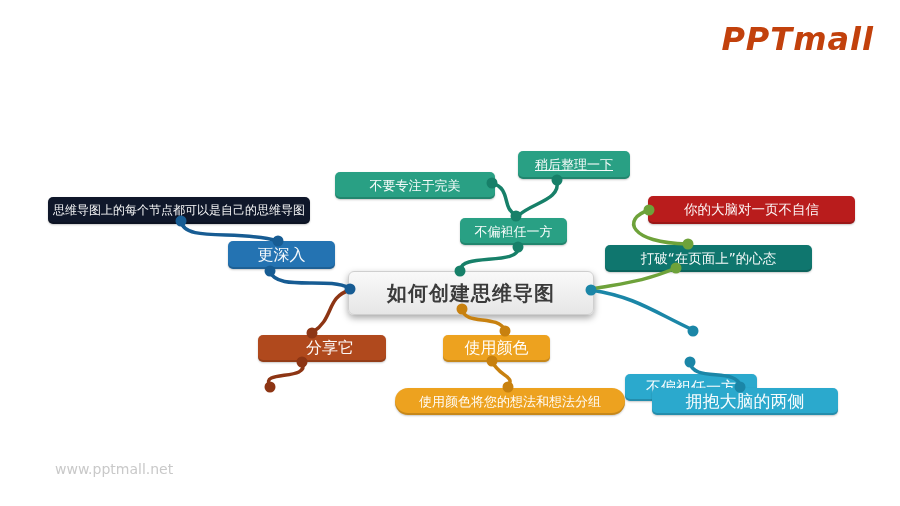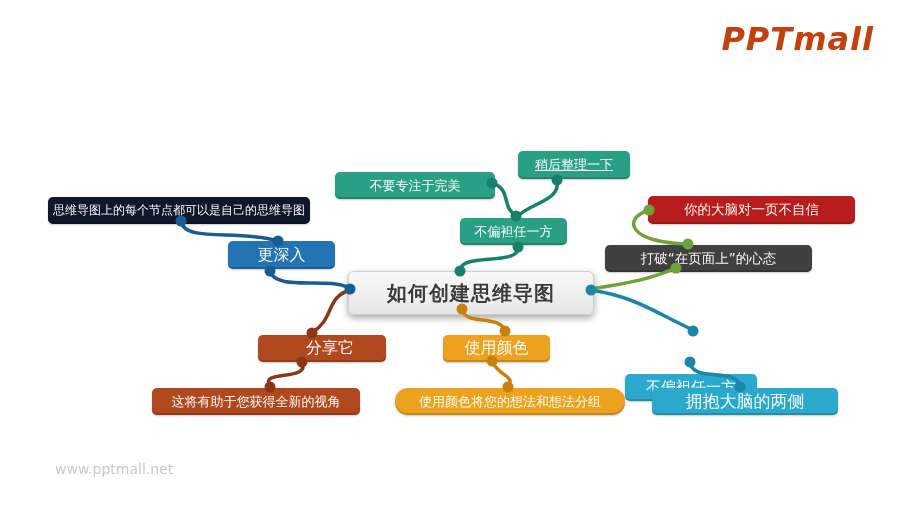--- a/index.html
+++ b/index.html
@@ -43,30 +43,29 @@
   <div class="watermark">www.pptmall.net</div>
 
   <div class="node" style="left: 335px; top: 172px; width: 160px; height: 27px; font-size: 13px; background: rgb(41, 160, 132);">不要专注于完美</div>
   <div class="node" style="left: 518px; top: 151px; width: 112px; height: 28px; font-size: 13px; background: rgb(41, 160, 132); text-decoration: underline;">稍后整理一下</div>
   <div class="node" style="left: 460px; top: 218px; width: 107px; height: 27px; font-size: 13px; background: rgb(41, 160, 132);">不偏袒任一方</div>
 
   <div class="node" style="left: 48px; top: 197px; width: 262px; height: 27px; font-size: 12px; background: #0f172a; text-align: center;">思维导图上的每个节点都可以是自己的思维导图</div>
   <div class="node" style="left: 228px; top: 241px; width: 107px; height: 28px; font-size: 16px; background: rgb(36, 115, 178); text-align: right;">更深入</div>
 
   <div class="node" style="left: 258px; top: 335px; width: 112px; height: 27px; font-size: 16px; background: rgb(176, 73, 29); padding-left: 16px;">分享它</div>
-  <div class="node" style="left: 152px; top: 388px; width: 208px; height: 27px; font-size: 13px; background: rgb(176, 73, 29);">这将有助于您获得全新的视角</div>
 
   <div class="node" style="left: 443px; top: 335px; width: 107px; height: 27px; font-size: 16px; background: rgb(237, 162, 31);">使用颜色</div>
   <div class="node" style="left: 395px; top: 388px; width: 230px; height: 27px; font-size: 13px; background: rgb(237, 162, 31); border-radius: 13px;">使用颜色将您的想法和想法分组</div>
 
   <div class="node" style="left: 625px; top: 335px; width: 132px; height: 27px; font-size: 15px; background: rgb(43, 169, 205); margin-top: 39px;">不偏袒任一方</div>
   <div class="node" style="left: 652px; top: 388px; width: 186px; height: 27px; font-size: 17px; background: rgb(43, 169, 205); font-family: Liberation Serif, serif;">拥抱大脑的两侧</div>
 
   <div class="node" style="left: 648px; top: 196px; width: 207px; height: 28px; font-size: 13.5px; background: #b91c1c;">你的大脑对一页不自信</div>
-  <div class="node" style="left: 605px; top: 245px; width: 207px; height: 27px; font-size: 13.5px; background: #404040; text-align: center;">打破“在页面上”的心态</div>
+  <div class="node" style="left: 605px; top: 245px; width: 207px; height: 27px; font-size: 13.5px; background: #0f766e; text-align: center;">打破“在页面上”的心态</div>
 
   <div class="center-node">如何创建思维导图</div>
 
   <svg class="links" width="900" height="506">
 
     <path d="M492,183 C512,189 501,208 516,215" style="stroke: rgb(23, 128, 105);"></path>
     <path d="M557,180 C561,200 534,202 519,215" style="stroke: rgb(23, 128, 105);"></path>
     <path d="M518,247 C521,266 459,253 461,270" style="stroke: rgb(23, 128, 105);"></path>
 
     <path d="M181,221 C184,243 238,229 278,241" style="stroke: rgb(23, 92, 147);"></path>

